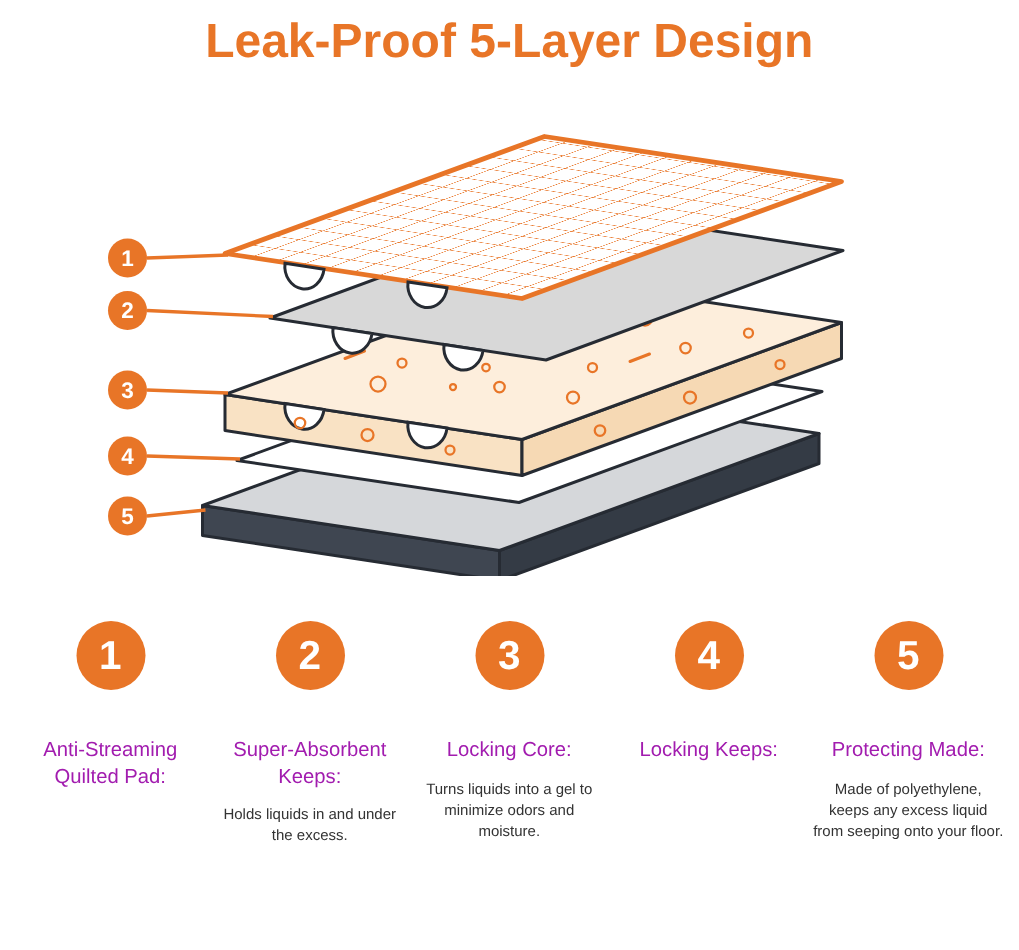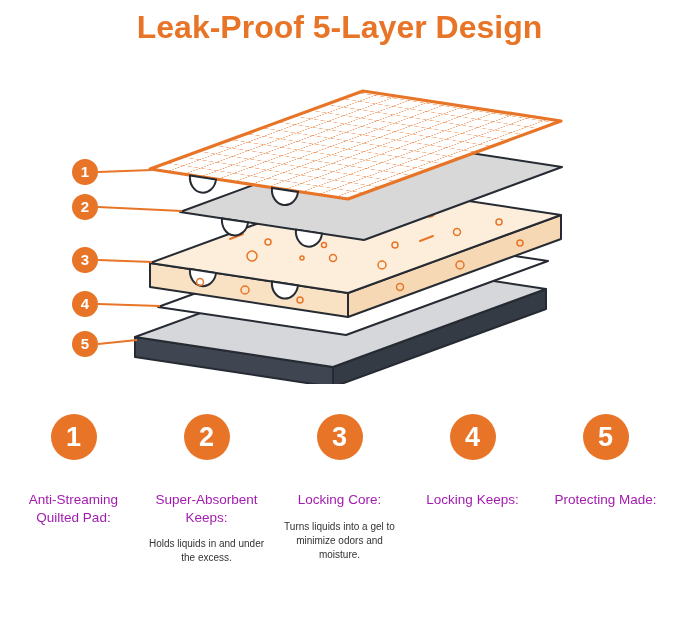--- a/index.html
+++ b/index.html
@@ -151,14 +151,15 @@
     <div class="card-heading">Locking Core:</div>
     <p class="card-desc">Turns liquids into a gel to minimize odors and moisture.</p>
   </div>
   <div class="card">
     <div class="badge">4</div>
     <div class="card-heading">Locking Keeps:</div>
   </div>
   <div class="card">
     <div class="badge">5</div>
     <div class="card-heading">Protecting Made:</div>
+    <p class="card-desc">Made of polyethylene, keeps any excess liquid from seeping onto your floor.</p>
   </div>
 </div>
 
 </body></html>

